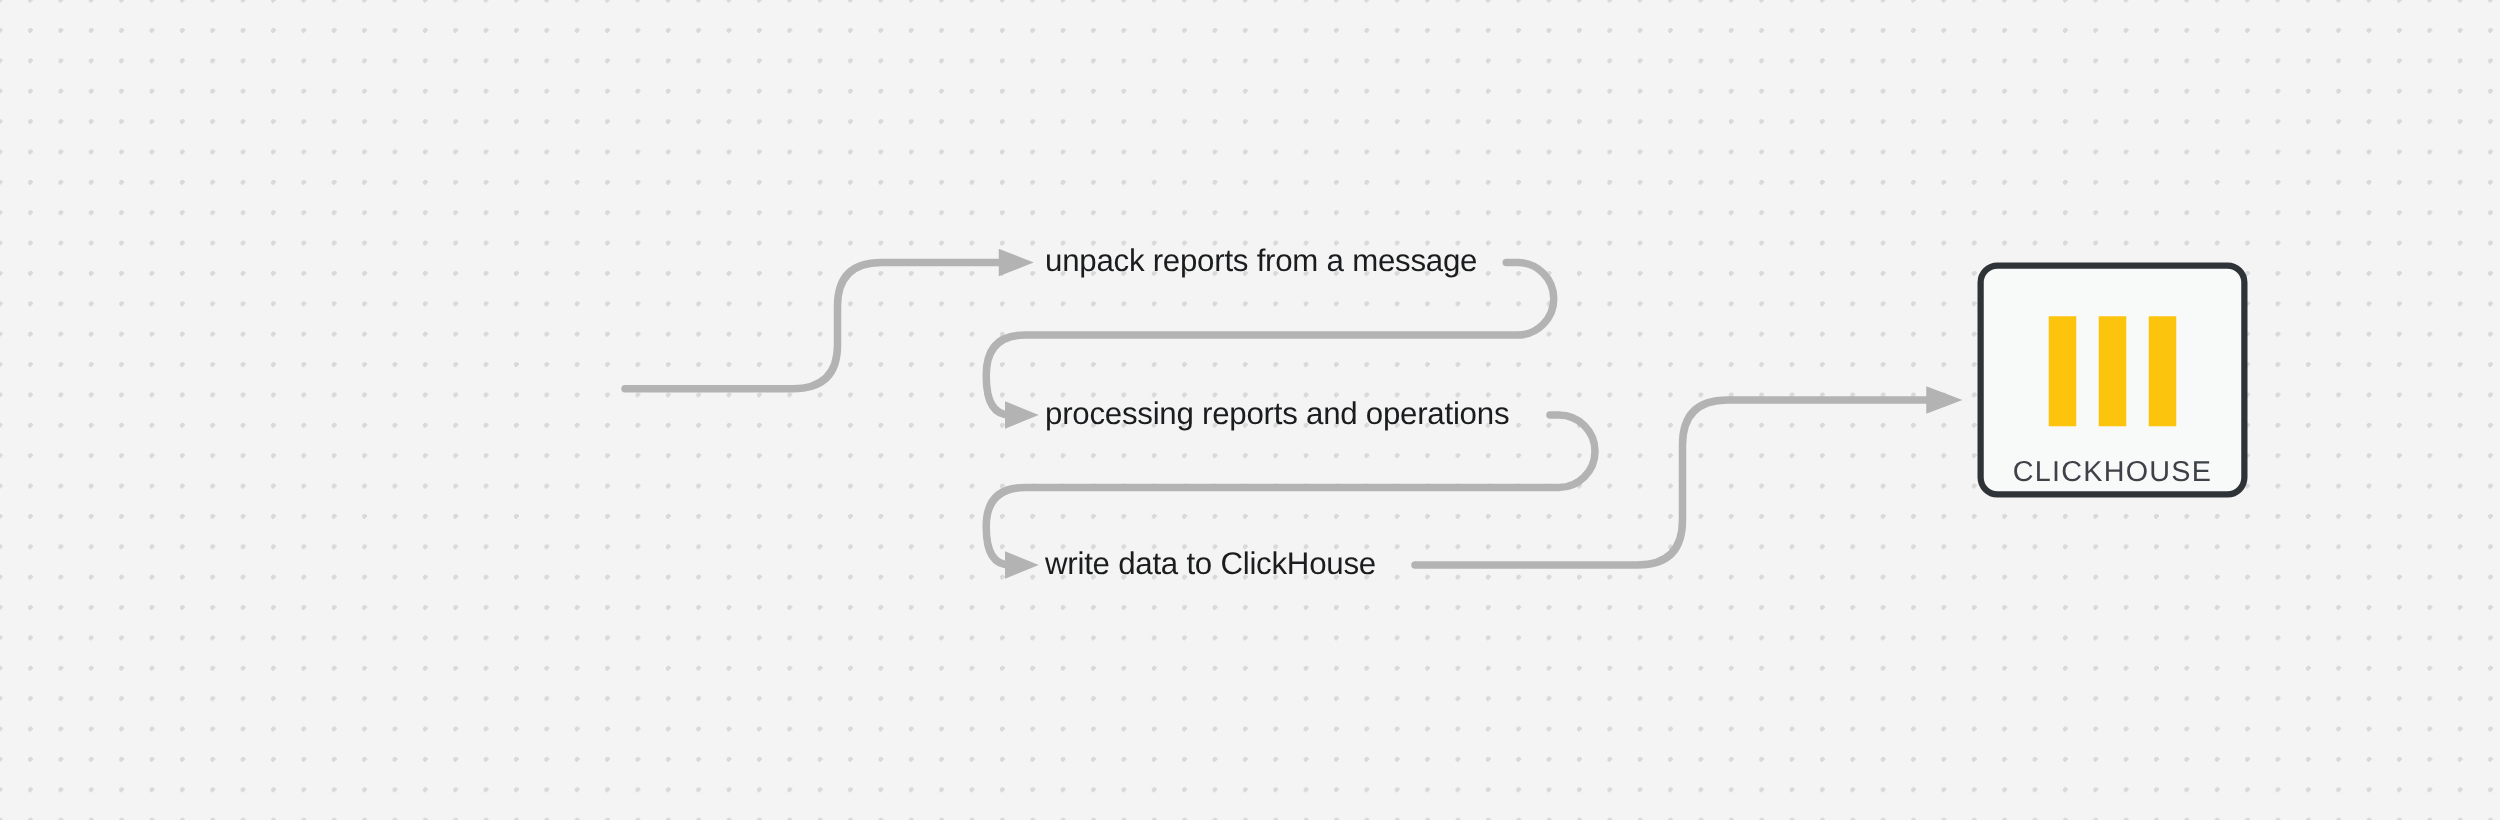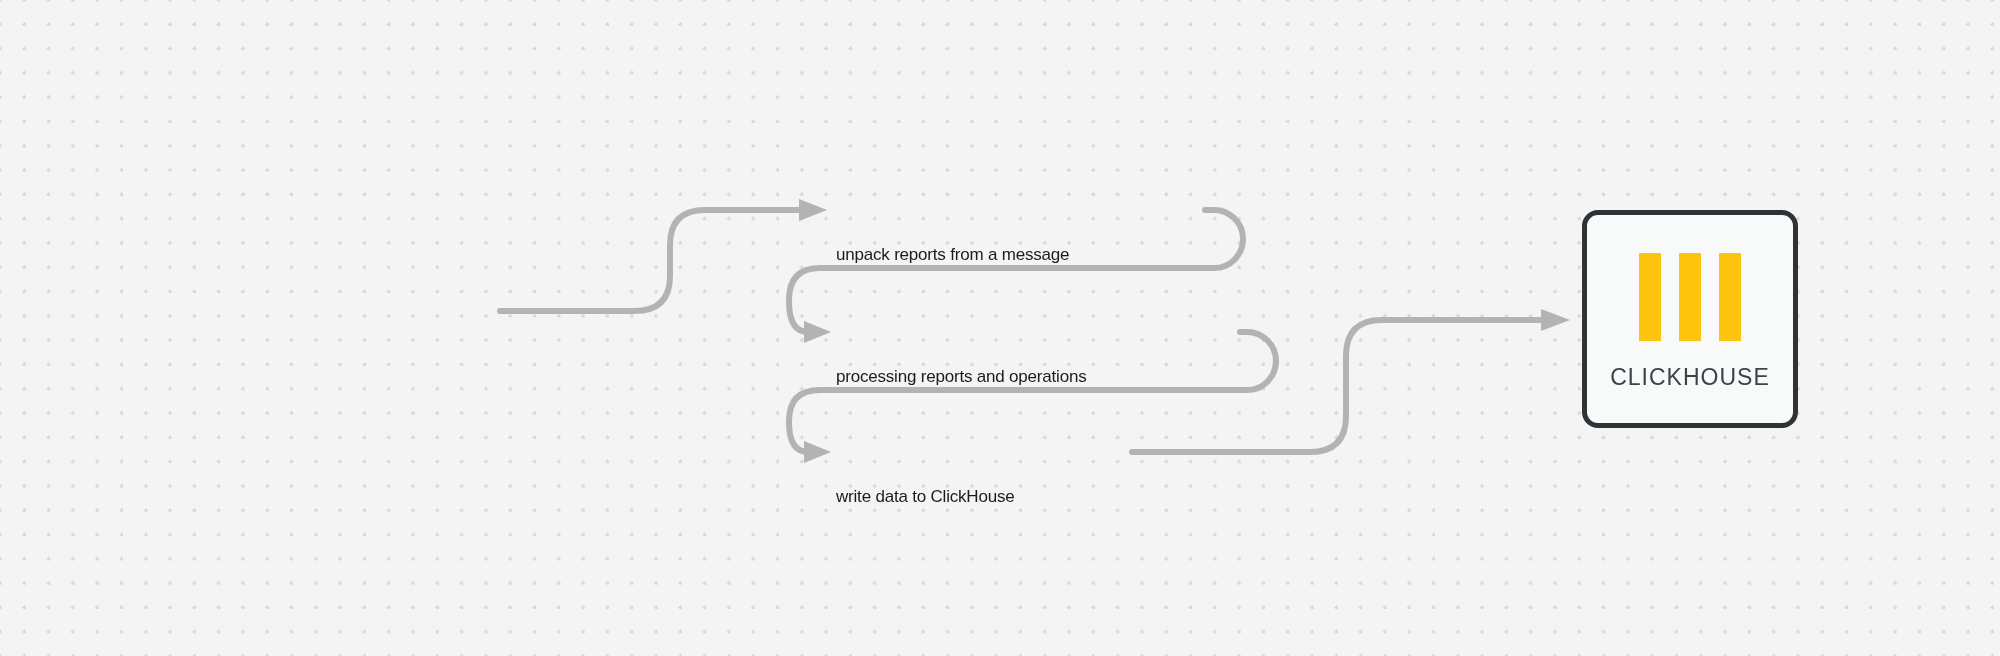--- a/index.html
+++ b/index.html
@@ -34,46 +34,45 @@
     position: absolute;
     box-sizing: border-box;
     border: 5px solid var(--node-border, #2e3338);
     border-radius: 16px;
     background: var(--node-bg, #f8f9f9);
     display: flex;
     flex-direction: column;
     align-items: center;
   }
   .node-ingestor { left: 205px; top: 203px; width: 278px; height: 215px; }
-  .node-clickhouse { left: 1582px; top: 210px; width: 216px; height: 218px; }
+  .node-clickhouse { left: 1582px; top: 210px; width: 216px; height: 188px; }
 
   .node-label {
     color: var(--node-label, #3d4248);
     font-size: 24px;
     letter-spacing: 0.6px;
     white-space: nowrap;
     line-height: 1;
   }
   .node-ingestor .node-label { margin-top: 13px; }
   .node-clickhouse .node-label { margin-top: 25px; font-size: 23px; letter-spacing: 1px; }
 
   .monitor-icon { margin-top: 33px; display: block; }
 
   .ch-logo { margin-top: 38px; display: flex; gap: 18px; height: 88px; }
   .ch-bar { width: 22px; height: 88px; background: var(--clickhouse-yellow, #fdc40d); }
 
   .step-label {
     position: absolute;
     transform: translateY(-52%);
-    font-size: 17px;
+    font-size: 25px;
     letter-spacing: -0.2px;
     color: var(--step-text, #1b1c1e);
     white-space: nowrap;
     line-height: 1;
-    margin-top: 45px;
   }
   .step-1 { left: 836px; top: 210px; }
   .step-2 { left: 836px; top: 332px; }
   .step-3 { left: 836px; top: 452px; }
 </style>
 </head>
 <body>
 
 <div class="canvas">
 

